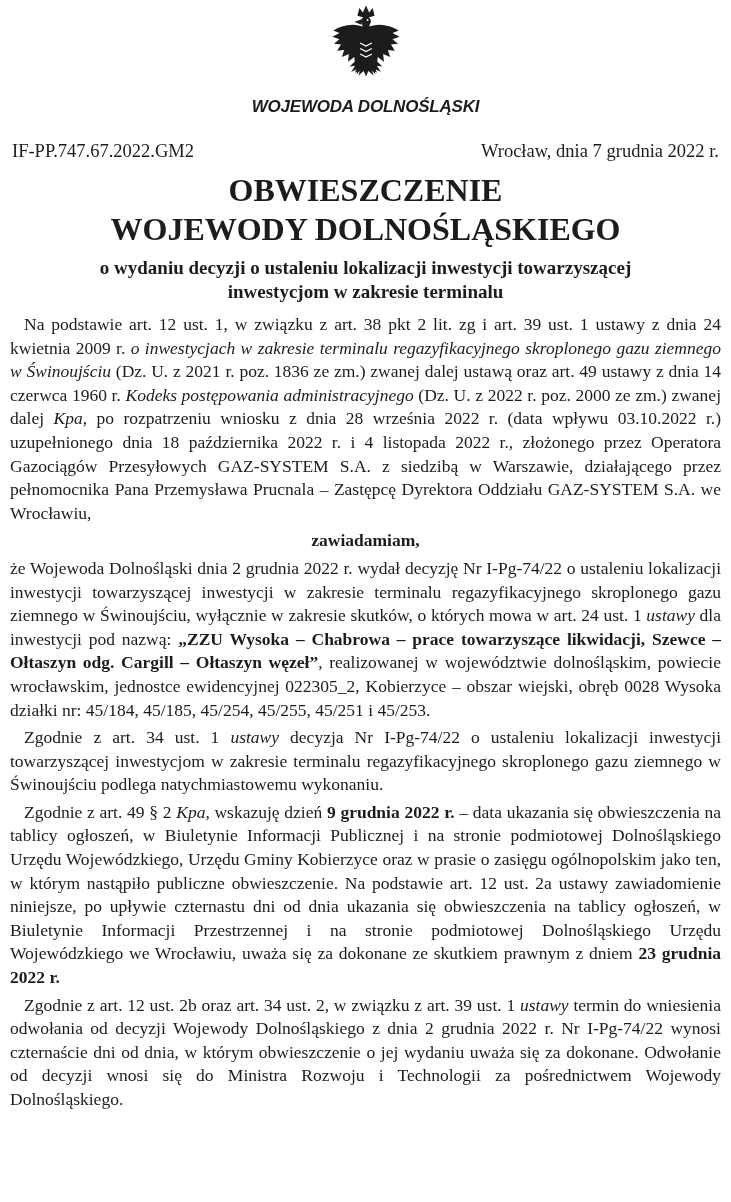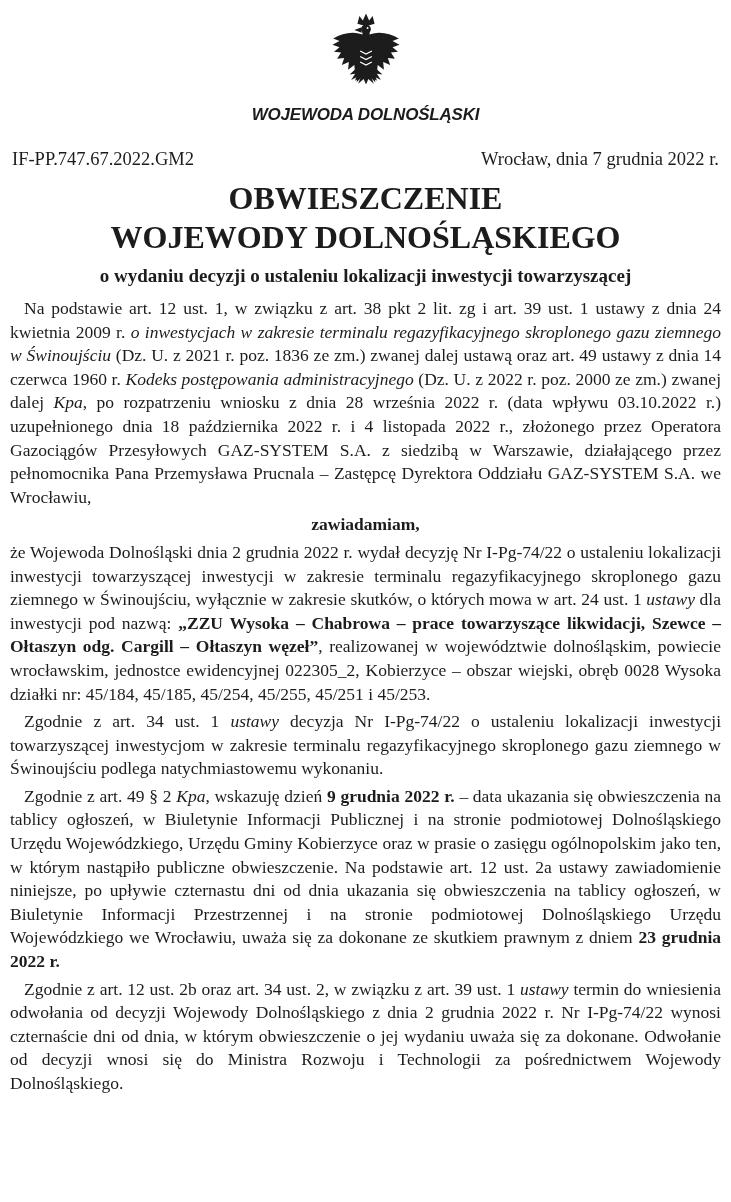--- a/index.html
+++ b/index.html
@@ -5,21 +5,21 @@
   html,body{margin:0;padding:0;background:#ffffff;}
   .page{
     position:relative;
     width:731px;height:1202px;
     margin:0;
     background:#ffffff;
     color:#1c1c1c;
     font-family:"Liberation Serif", serif;
     overflow:hidden;
     box-sizing:border-box;
-    padding:10px 10px 0 10px;
+    padding:2px 10px 0 10px;
   }
   .letterhead{text-align:center;}
   .emblem{display:block;margin:2px auto 0 auto;}
   .office{
     font-family:"Liberation Sans", sans-serif;
     font-weight:bold;font-style:italic;
     font-size:17px;letter-spacing:-0.2px;
     margin-top:4px;
   }
   .refrow{
@@ -90,20 +90,21 @@
     <span>Wrocław, dnia 7 grudnia 2022 r.</span>
   </div>
 
   <h1 class="doc-title">
     <span class="tl">OBWIESZCZENIE</span>
     <span class="tl">WOJEWODY DOLNOŚLĄSKIEGO</span>
   </h1>
 
   <h2 class="doc-subtitle">
     <span class="tl">o wydaniu decyzji o ustaleniu lokalizacji inwestycji towarzyszącej</span>
+    <span class="tl">inwestycjom w zakresie terminalu</span>
   </h2>
 
   <div>
     <p class="para first indent"><span>Na podstawie art. 12 ust. 1, w związku z art. 38 pkt 2 lit. zg i art. 39 ust. 1 ustawy z dnia 24 kwietnia 2009 r. </span><span class="i">o inwestycjach w zakresie terminalu regazyfikacyjnego skroplonego gazu ziemnego w Świnoujściu</span><span> (Dz. U. z 2021 r. poz. 1836 ze zm.) zwanej dalej ustawą oraz art. 49 ustawy z dnia 14 czerwca 1960 r. </span><span class="i">Kodeks postępowania administracyjnego</span><span> (Dz. U. z 2022 r. poz. 2000 ze zm.) zwanej dalej </span><span class="i">Kpa</span><span>, po rozpatrzeniu wniosku z dnia 28 września 2022 r. (data wpływu 03.10.2022 r.) uzupełnionego dnia 18 października 2022 r. i 4 listopada 2022 r., złożonego przez Operatora Gazociągów Przesyłowych GAZ-SYSTEM S.A. z siedzibą w Warszawie, działającego przez pełnomocnika Pana Przemysława Prucnala – Zastępcę Dyrektora Oddziału GAZ-SYSTEM S.A. we Wrocławiu,</span></p>
     <p class="notify">zawiadamiam,</p>
     <p class="para"><span>że Wojewoda Dolnośląski dnia 2 grudnia 2022 r. wydał decyzję Nr I-Pg-74/22 o ustaleniu lokalizacji inwestycji towarzyszącej inwestycji w zakresie terminalu regazyfikacyjnego skroplonego gazu ziemnego w Świnoujściu, wyłącznie w zakresie skutków, o których mowa w art. 24 ust. 1 </span><span class="i">ustawy</span><span> dla inwestycji pod nazwą: </span><span class="b">„ZZU Wysoka – Chabrowa – prace towarzyszące likwidacji, Szewce – Ołtaszyn odg. Cargill – Ołtaszyn węzeł”</span><span>, realizowanej w województwie dolnośląskim, powiecie wrocławskim, jednostce ewidencyjnej 022305_2, Kobierzyce – obszar wiejski, obręb 0028 Wysoka działki nr: 45/184, 45/185, 45/254, 45/255, 45/251 i 45/253.</span></p>
     <p class="para indent"><span>Zgodnie z art. 34 ust. 1 </span><span class="i">ustawy</span><span> decyzja Nr I-Pg-74/22 o ustaleniu lokalizacji inwestycji towarzyszącej inwestycjom w zakresie terminalu regazyfikacyjnego skroplonego gazu ziemnego w Świnoujściu podlega natychmiastowemu wykonaniu.</span></p>
     <p class="para indent"><span>Zgodnie z art. 49 § 2 </span><span class="i">Kpa</span><span>, wskazuję dzień </span><span class="b">9 grudnia 2022 r.</span><span> – data ukazania się obwieszczenia na tablicy ogłoszeń, w Biuletynie Informacji Publicznej i na stronie podmiotowej Dolnośląskiego Urzędu Wojewódzkiego, Urzędu Gminy Kobierzyce oraz w prasie o zasięgu ogólnopolskim jako ten, w którym nastąpiło publiczne obwieszczenie. Na podstawie art. 12 ust. 2a ustawy zawiadomienie niniejsze, po upływie czternastu dni od dnia ukazania się obwieszczenia na tablicy ogłoszeń, w Biuletynie Informacji Przestrzennej i na stronie podmiotowej Dolnośląskiego Urzędu Wojewódzkiego we Wrocławiu, uważa się za dokonane ze skutkiem prawnym z dniem </span><span class="b">23 grudnia 2022 r.</span></p>
     <p class="para indent"><span>Zgodnie z art. 12 ust. 2b oraz art. 34 ust. 2, w związku z art. 39 ust. 1 </span><span class="i">ustawy</span><span> termin do wniesienia odwołania od decyzji Wojewody Dolnośląskiego z dnia 2 grudnia 2022 r. Nr I-Pg-74/22 wynosi czternaście dni od dnia, w którym obwieszczenie o jej wydaniu uważa się za dokonane. Odwołanie od decyzji wnosi się do Ministra Rozwoju i Technologii za pośrednictwem Wojewody Dolnośląskiego.</span></p>
   </div>

